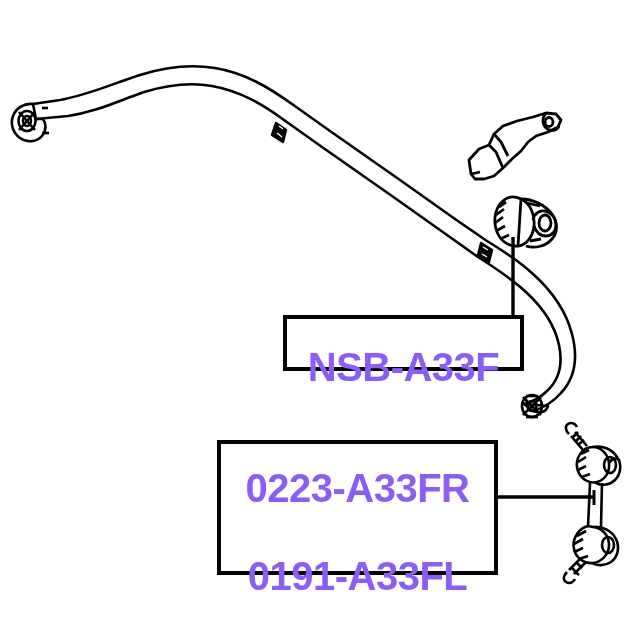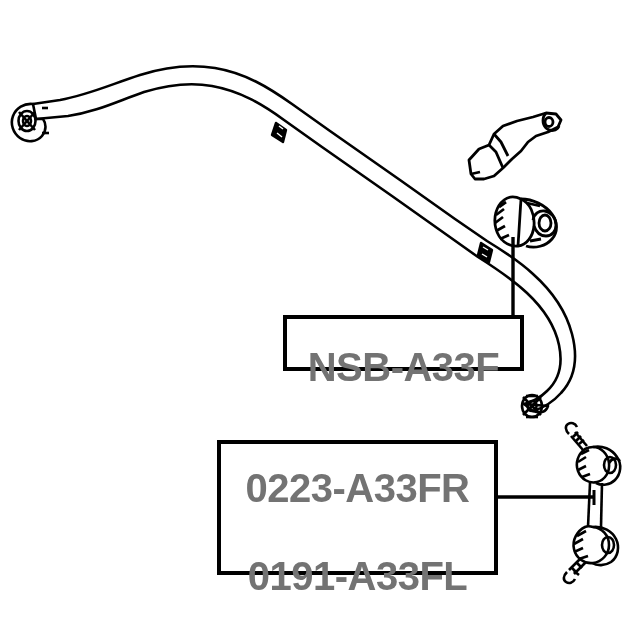--- a/index.html
+++ b/index.html
@@ -32,21 +32,21 @@
     border: 4px solid #000000;
     box-sizing: border-box;
     display: flex;
     flex-direction: column;
     justify-content: center;
     z-index: 5;
   }
   .part-label-text {
     font-family: "Liberation Sans", sans-serif;
     font-weight: bold;
-    color: #737373;
+    color: #8b5cf6;
     text-align: center;
     letter-spacing: -0.5px;
     line-height: 1;
     white-space: nowrap;
     user-select: none;
     margin-top: 48px;
   }
   #label-box-bushing {
     left: 283px;
     top: 315px;

